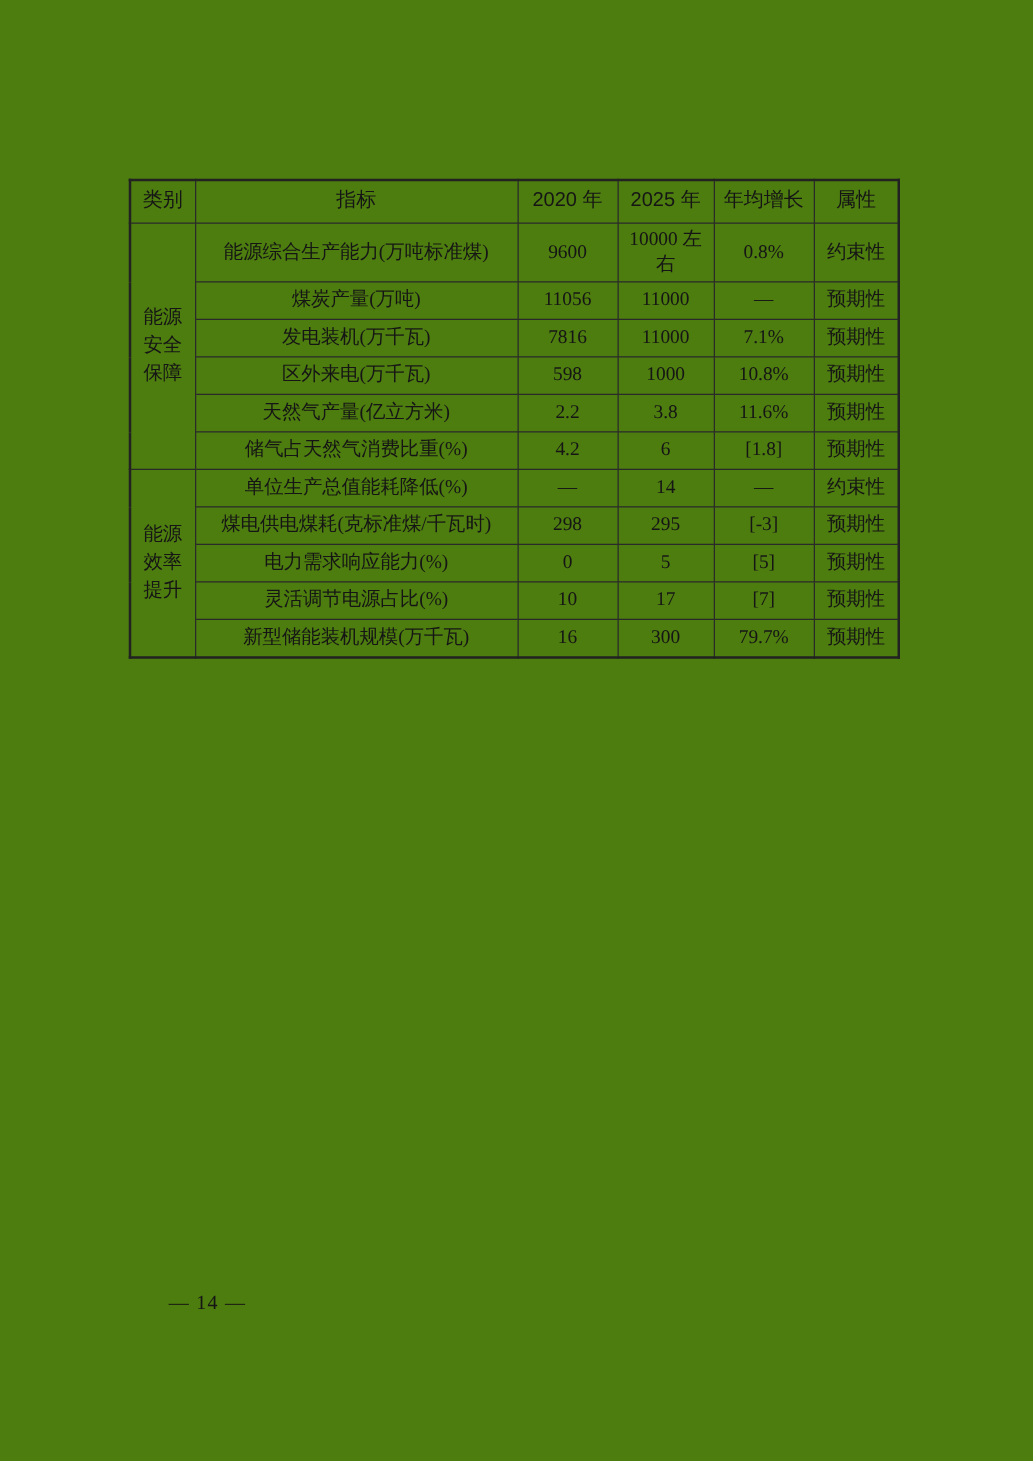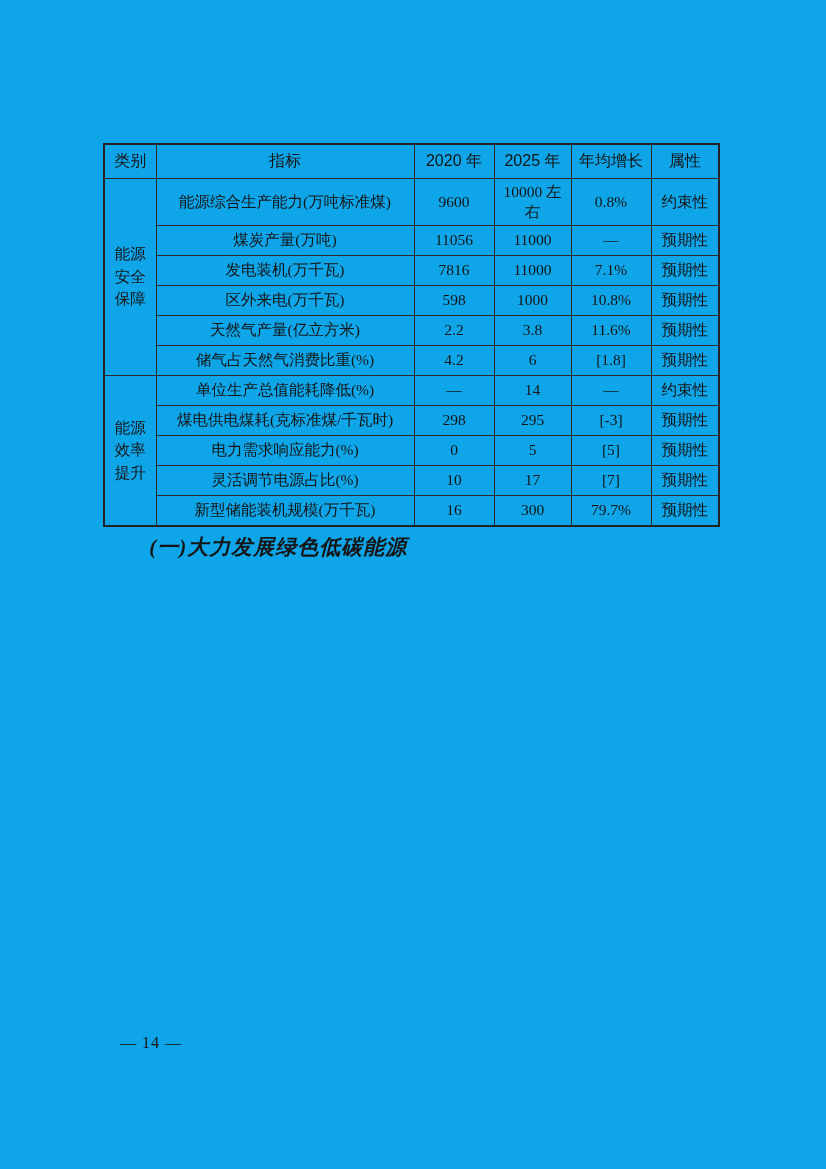--- a/index.html
+++ b/index.html
@@ -1,21 +1,21 @@
 <!DOCTYPE html>
 <html><head>
 <meta charset="utf-8">
 <style>
   html,body { margin:0; padding:0; }
   body {
     width:826px; height:1169px; background:#ffffff; color:#151515;
     font-family:"Liberation Serif","DejaVu Serif",serif;
     overflow:hidden;
   }
-  .page { position:relative; width:826px; height:1169px; background:#0ea5e9; }
+  .page { position:relative; width:826px; height:1169px; background:#4d7c0f; }
   .content { position:absolute; left:103px; top:143px; width:615px; }
 
   
   table.ind-table {
     border-collapse:collapse; table-layout:fixed;
     width:615px; border:2px solid #222222;
   }
   .ind-table th, .ind-table td {
     border:1px solid #2a2a2a;
     text-align:center; vertical-align:middle;
@@ -59,21 +59,21 @@
   }
   .sub-heading {
     margin:0; font-weight:bold; font-style:italic;
     font-size:21px; line-height:40px;
     text-indent:2.2em; letter-spacing:1px;
   }
   .body-para b.lead { font-weight:bold; letter-spacing:1.5px; }
 
   
   .page-num {
-    position:absolute; left:120px; top:1034px;
+    position:absolute; left:135px; top:1034px;
     font-size:16px; letter-spacing:1px;
   }
 </style>
 </head>
 <body>
 
 <div class="page">
   <div class="content">
 
     <table class="ind-table">
@@ -174,19 +174,18 @@
           <td>300</td>
           <td>79.7%</td>
           <td>预期性</td>
         </tr>
       </tbody>
     </table>
 
 
 
 
-    <p class="sub-heading">(一)大力发展绿色低碳能源</p>
 
 
   </div>
 
   <div class="page-num">— 14 —</div>
 </div>
 
 </body></html>

